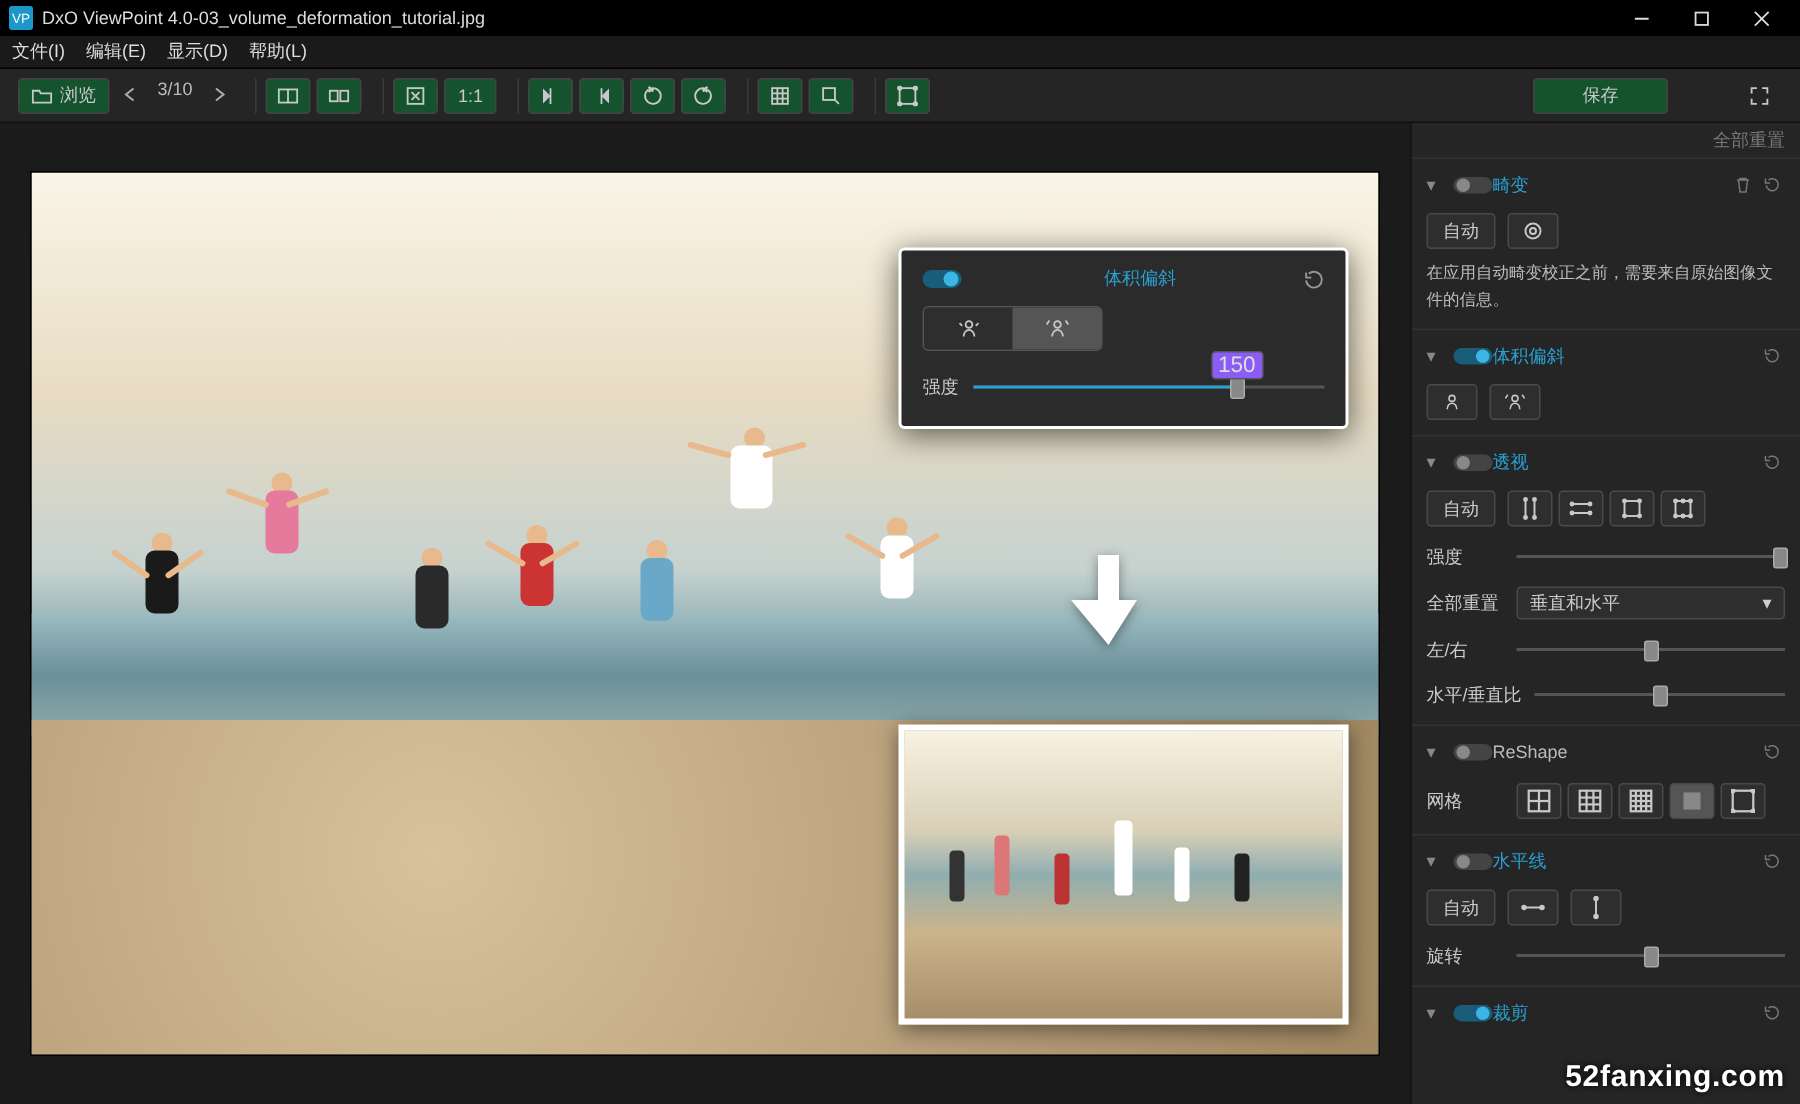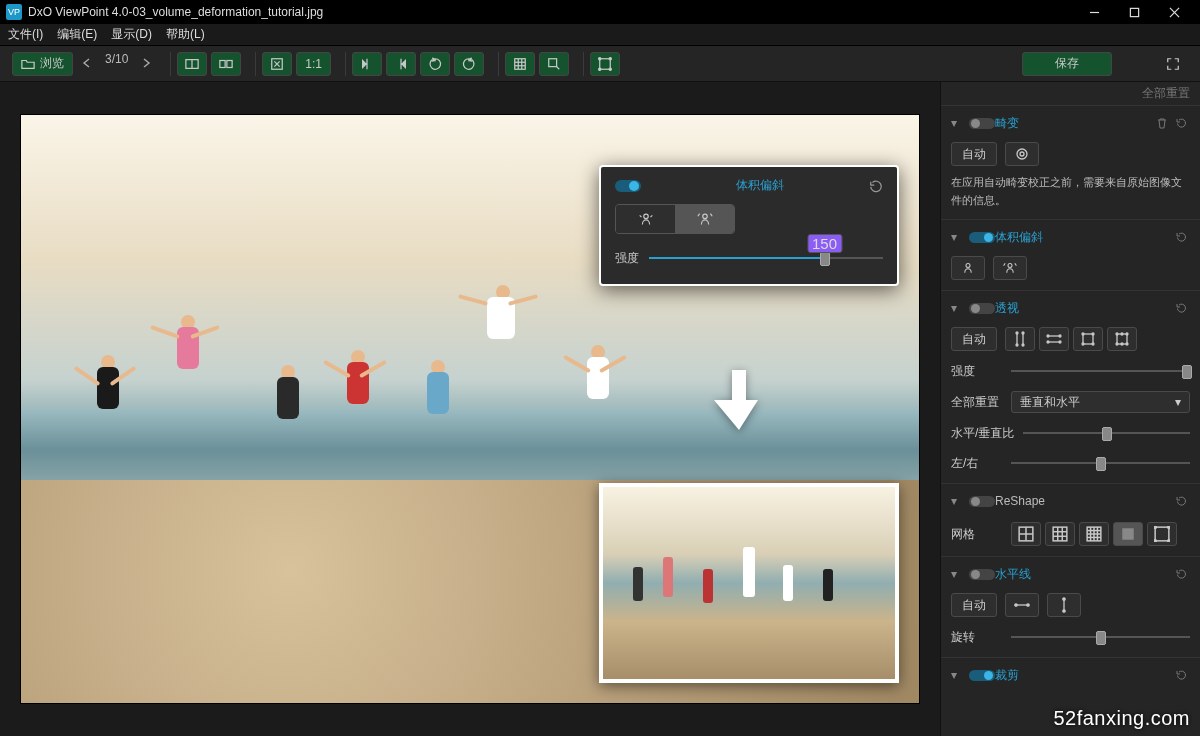--- a/index.html
+++ b/index.html
@@ -79,21 +79,21 @@
   .btn-sm.active{background:#555;}
   .btn-sm svg{width:16px;height:16px;stroke:#c8c8c8;fill:none;stroke-width:1.3;}
   .help{color:#bbb;font-size:11px;line-height:1.6;margin-top:8px;}
   .link{display:flex;align-items:center;gap:6px;margin-top:8px;color:#ddd;text-decoration:underline;}
   .field-row{display:flex;align-items:center;margin-top:10px;}
   .field-row .lab{width:60px;color:#ccc;}
   .field-row .slider{flex:1;}
   .select{flex:1;height:22px;border:1px solid #4a4a4a;border-radius:3px;background:#2e2e2e;display:flex;align-items:center;padding:0 8px;justify-content:space-between;color:#ccc;}
   .grid-btns{display:flex;gap:4px;}
   .grid-btns .btn-sm{width:30px;}
-  .watermark{position:absolute;right:10px;bottom:6px;font-size:20px;font-weight:normal;color:#fff;text-shadow:0 0 4px #000;letter-spacing:.5px;margin-left:44px;}
+  .watermark{position:absolute;right:10px;bottom:6px;font-size:20px;font-weight:bold;color:#fff;text-shadow:0 0 4px #000;letter-spacing:.5px;margin-left:44px;}
   svg{display:block;}
 </style>
 </head>
 <body>
 
 <div class="titlebar">
   <div class="logo">VP</div>
   <span>DxO ViewPoint 4.0</span>
   <span> - </span>
   <span>03_volume_deformation_tutorial.jpg</span>
@@ -464,28 +464,28 @@
           </div>
       </div>
       <div class="field-row">
         <span class="lab">全部重置</span>
         <div class="select">
           <span>垂直和水平</span>
           <span>▾</span>
         </div>
       </div>
       <div class="field-row">
-          <span class="lab" style="width:72px">水平/垂直比</span>
+          <span class="lab">左/右</span>
           <div class="slider">
             <div class="track"></div>
             <div class="thumb" style="left:calc(50% - 5px)"></div>
           </div>
         </div>
       <div class="field-row">
-          <span class="lab">左/右</span>
+          <span class="lab" style="width:72px">水平/垂直比</span>
           <div class="slider">
             <div class="track"></div>
             <div class="thumb" style="left:calc(50% - 5px)"></div>
           </div>
         </div>
     </div>
 
     <div class="section">
       <div class="sec-hd">
         <span class="chev">▾</span>

